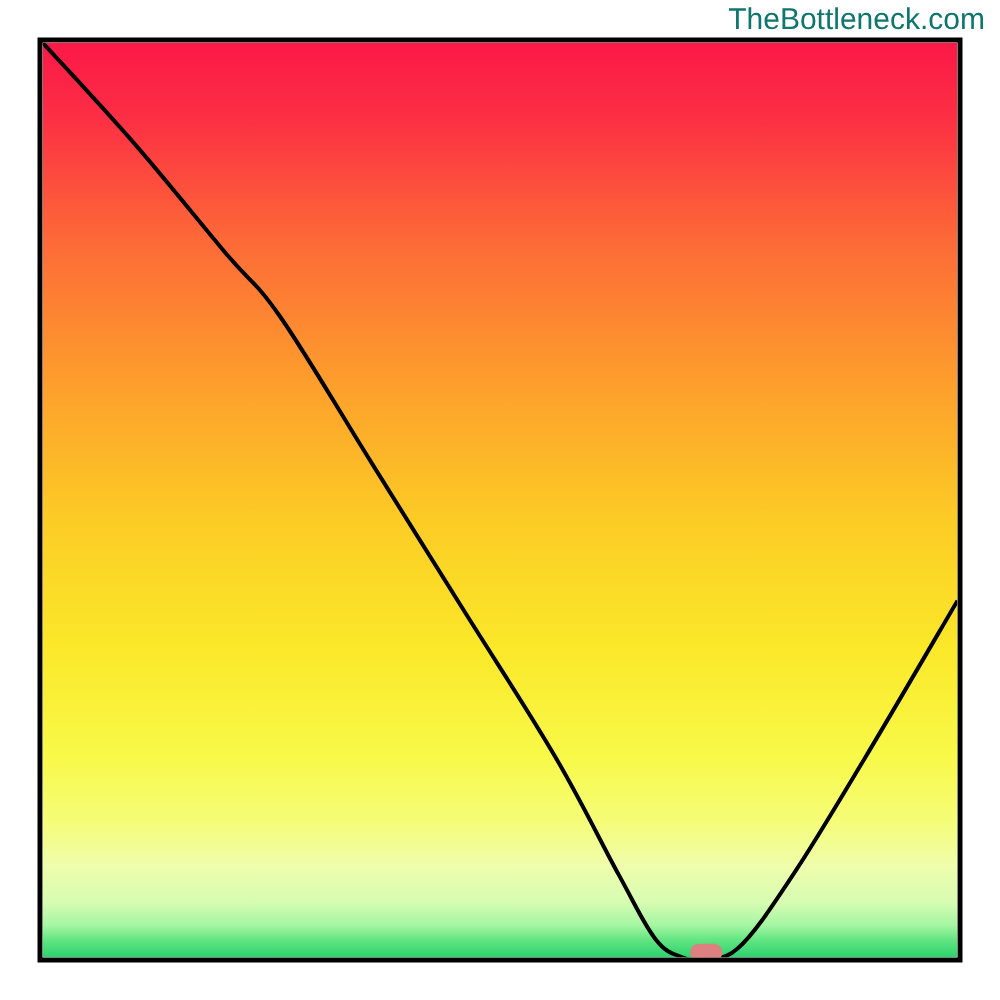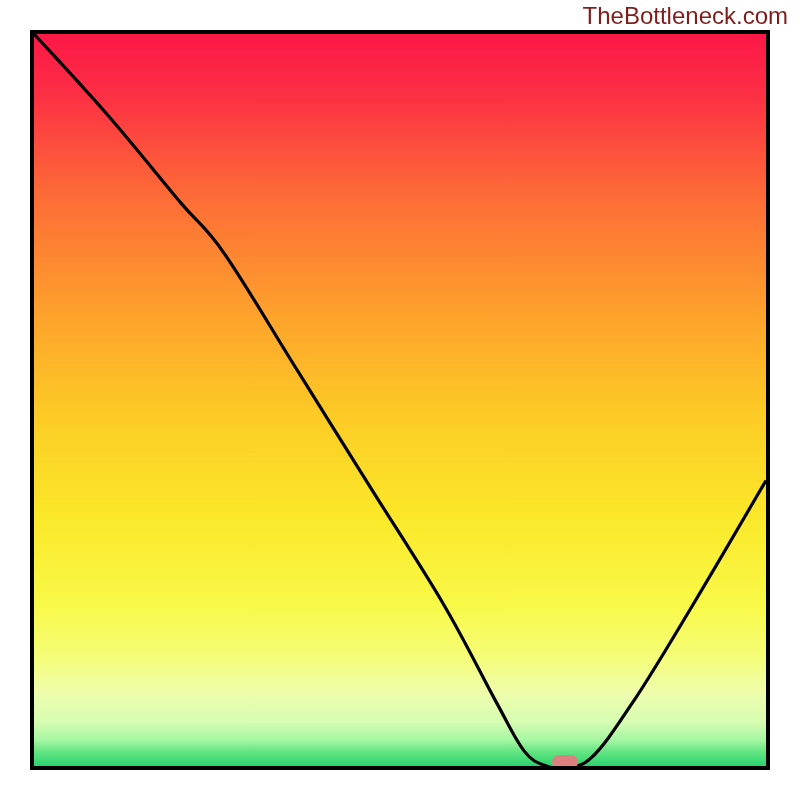--- a/index.html
+++ b/index.html
@@ -13,21 +13,21 @@
   }
   .container {
     position: relative;
     width: 800px;
     height: 800px;
   }
   .watermark {
     position: absolute;
     top: 2px;
     right: 12px;
-    color: #7f1d1d;
+    color: #0f766e;
     font-size: 24px;
     font-weight: 500;
     z-index: 10;
   }
   .plot-frame {
     position: absolute;
     left: 30px;
     top: 30px;
     width: 740px;
     height: 740px;

